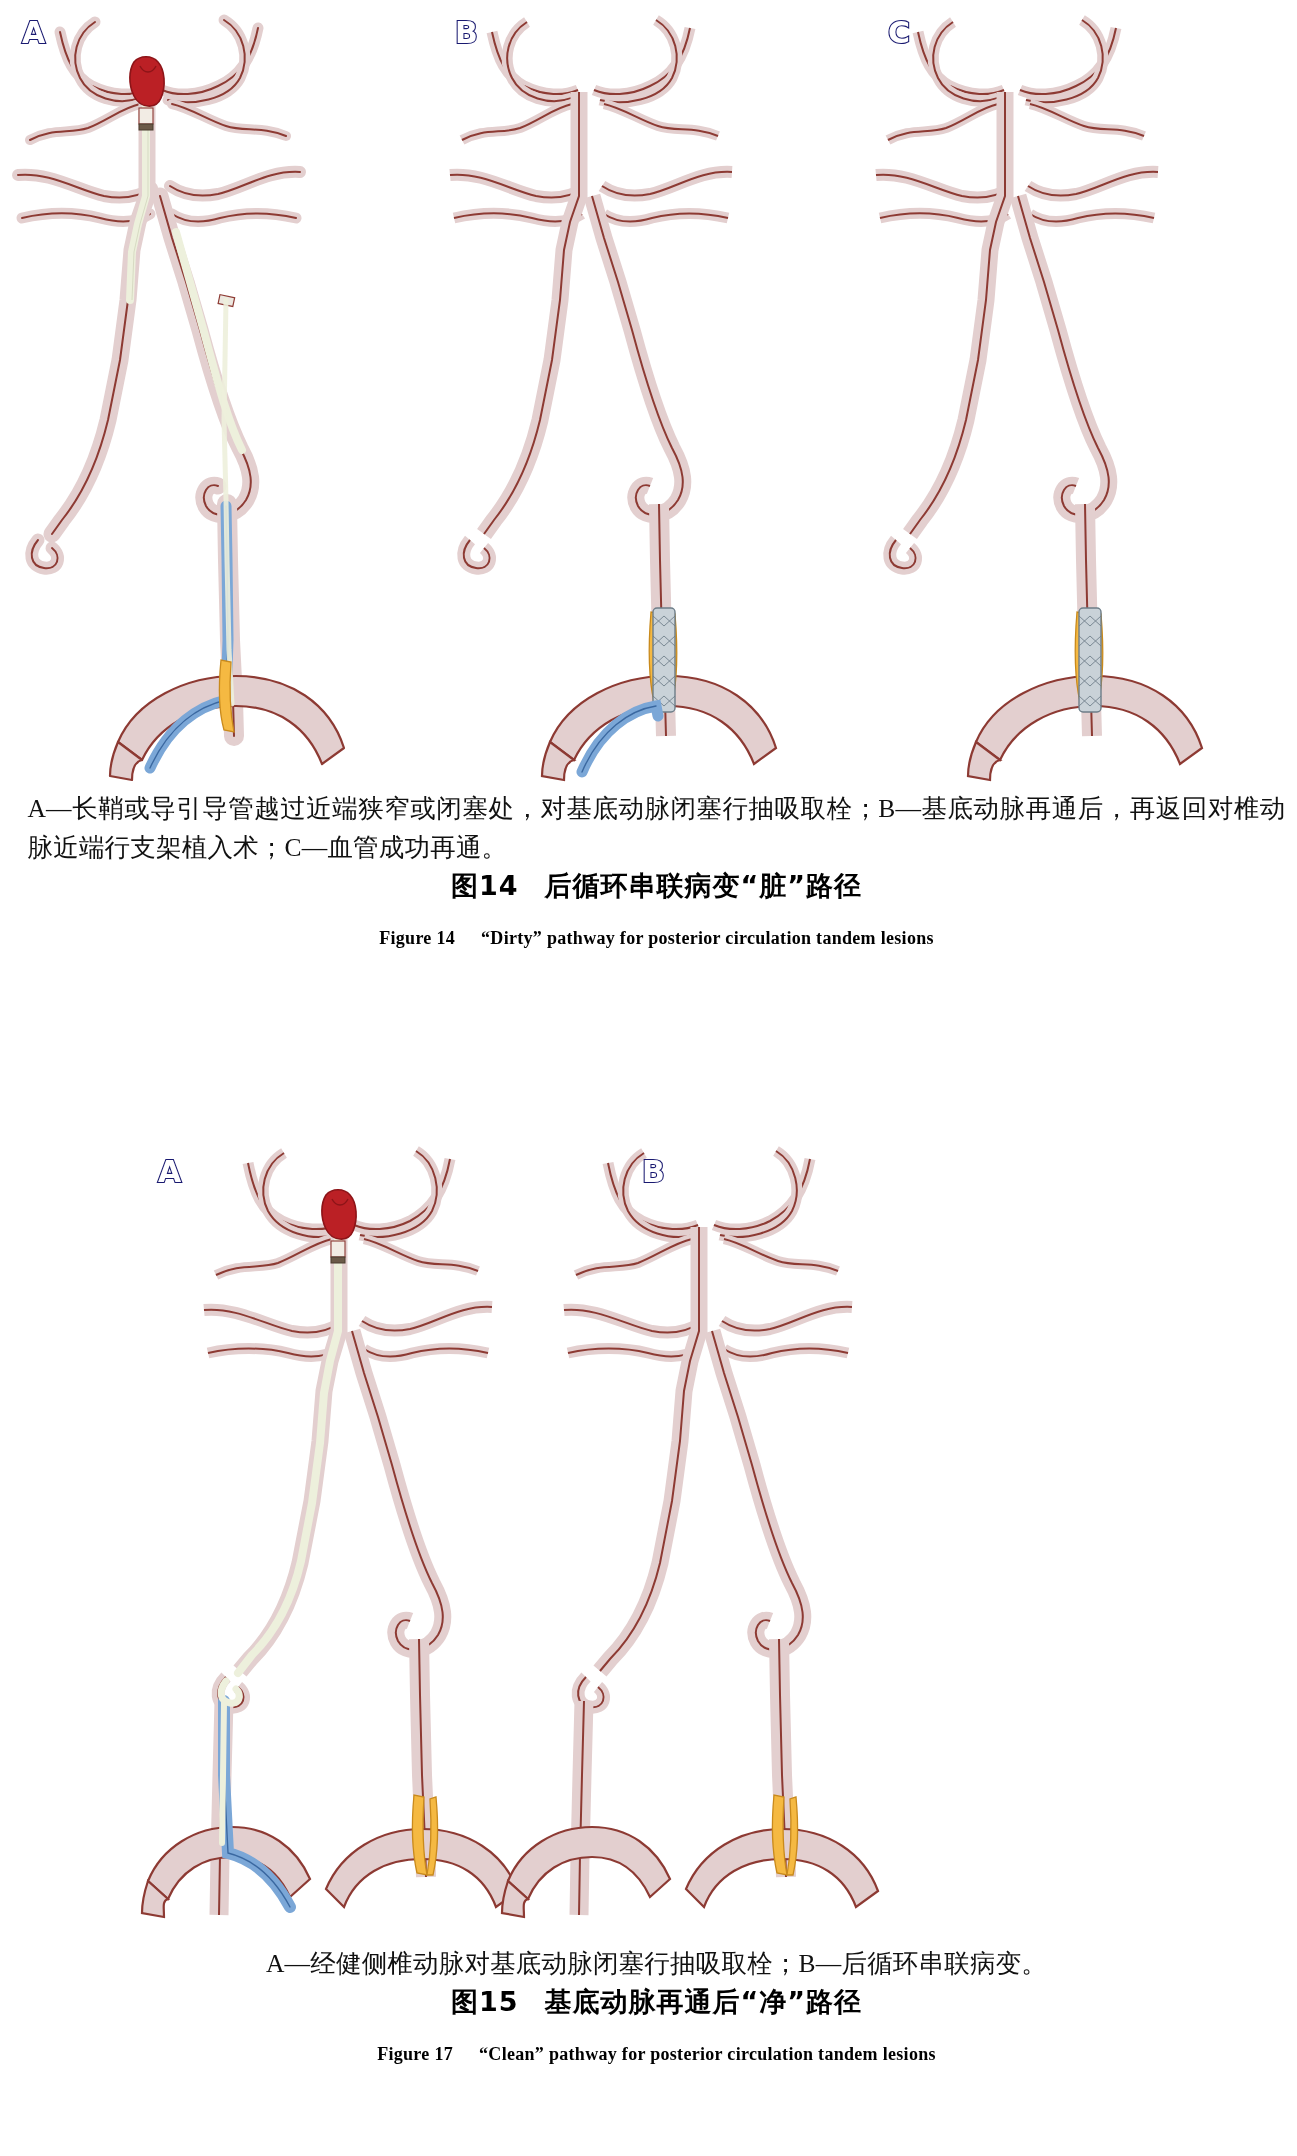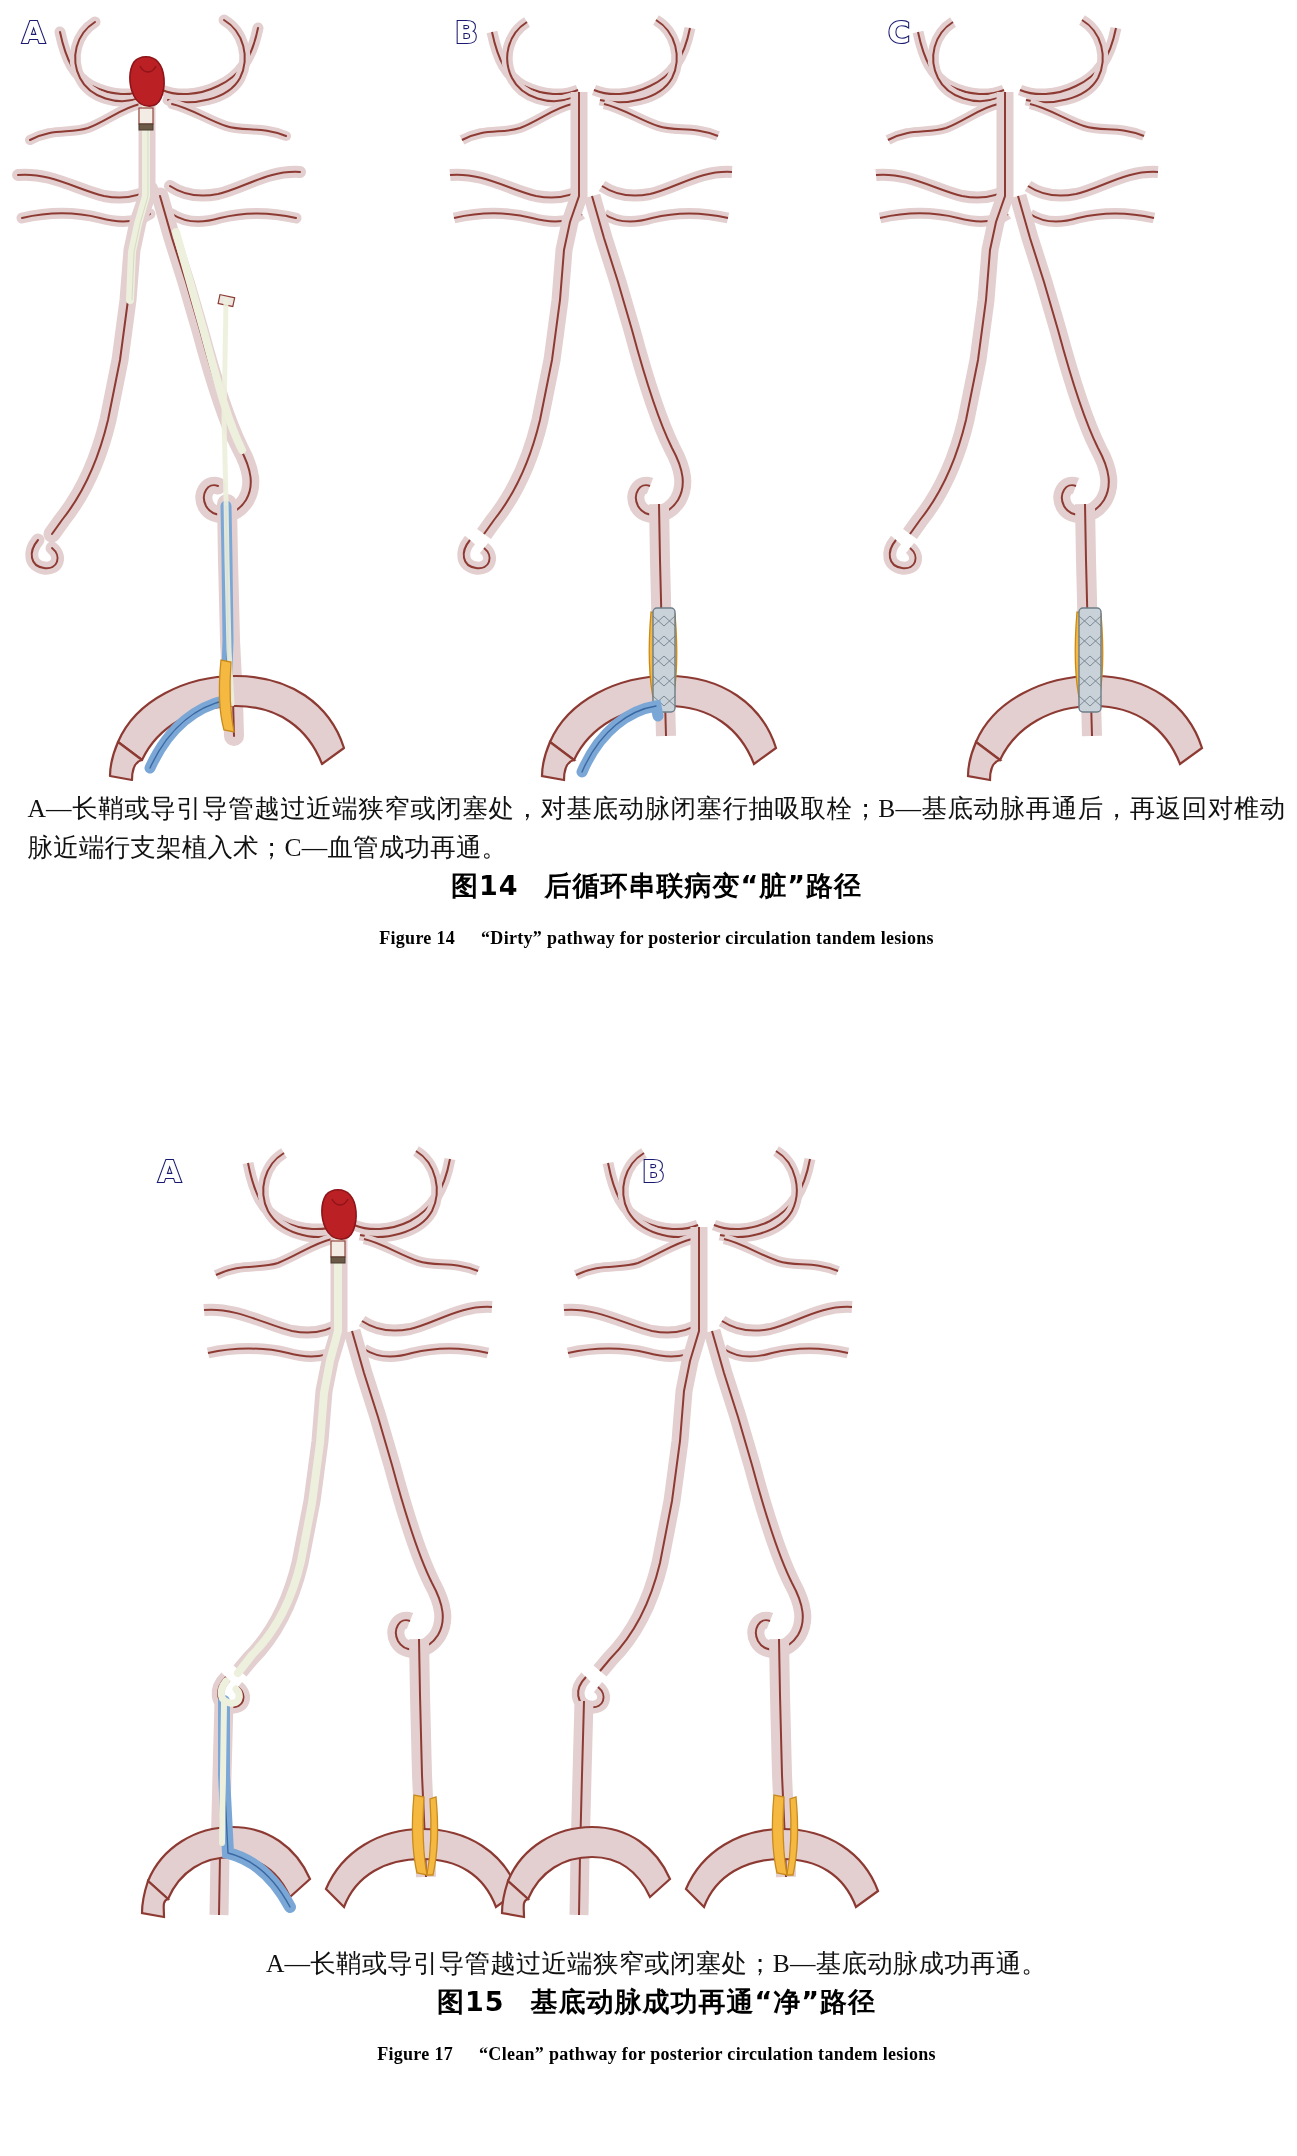--- a/index.html
+++ b/index.html
@@ -466,21 +466,21 @@
 
       <g>
         <path d="M274 660 C 271 692, 272 716, 277 738 L287 740 C 283 718, 282 694, 284 662 Z" fill="#f5b942" stroke="#c98a1c" stroke-width="1.3"></path>
         <path d="M296 662 C 299 694, 298 718, 293 740 L287 740 C 291 718, 292 694, 290 664 Z" fill="#f5b942" stroke="#c98a1c" stroke-width="1.3"></path>
       </g>
     </svg>
     <div class="panel-label" style="left:642px; top:22px;">B</div>
   </div>
 
   <div class="caption-wrap">
-    <div class="caption-note centered">A—长鞘或导引导管越过近端狭窄或闭塞处；B—基底动脉成功再通。</div>
+    <div class="caption-note centered">A—经健侧椎动脉对基底动脉闭塞行抽吸取栓；B—后循环串联病变。</div>
     <div class="fig-title-cn">
-      <span>图15</span><span class="sp"></span><span>基底动脉成功再通“净”路径</span>
+      <span>图15</span><span class="sp"></span><span>基底动脉再通后“净”路径</span>
     </div>
     <div class="fig-title-en">
       <span>Figure 17</span><span class="sp"></span><span>“Clean” pathway for posterior circulation tandem lesions</span>
     </div>
   </div>
 </div>
 
 </body></html>

